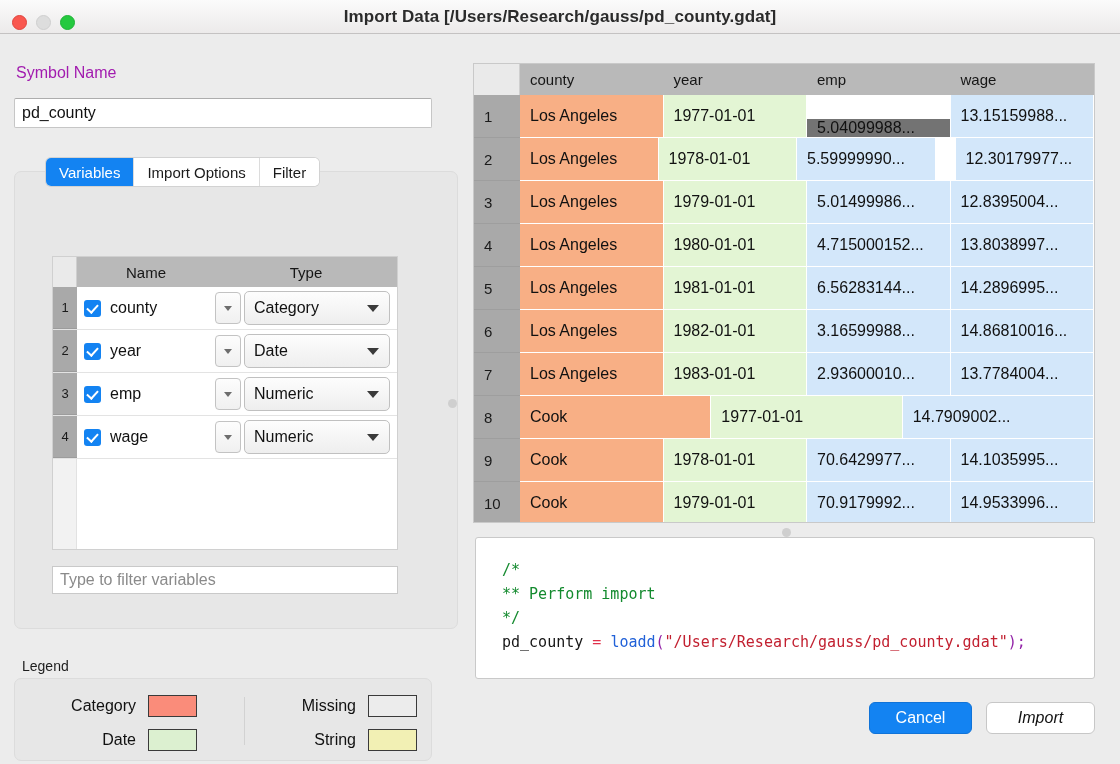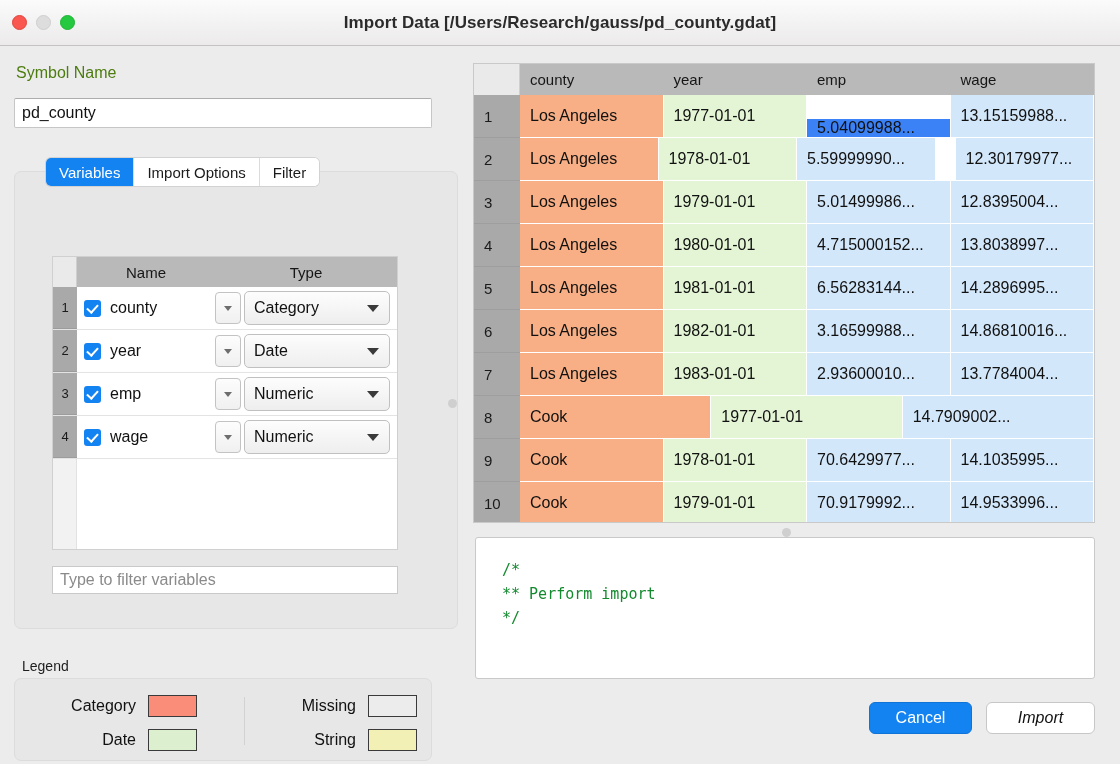--- a/index.html
+++ b/index.html
@@ -11,41 +11,41 @@
     overflow: hidden;
   }
   #app {
     position: relative;
     width: 1120px; height: 764px;
     background: #ececec;
   }
 
   
   .titlebar {
-    position: absolute; left: 0; top: 0; width: 1120px; height: 46px;
+    position: absolute; left: 0; top: 0; width: 1120px; height: 34px;
     background: linear-gradient(#fbfbfb, #eceaea);
     border-bottom: 1px solid #c4c2c2;
     display: flex; align-items: center;
   }
   .lights { position: absolute; left: 12px; top: 15px; display: flex; gap: 9px; }
   .light { width: 15px; height: 15px; border-radius: 50%; }
   .light.red { background: #f9574f; border: 1px solid #e0443d; }
   .light.yellow { background: #dddddd; border: 1px solid #cfcfcf; }
   .light.green { background: #25c93f; border: 1px solid #1fb336; }
   .title-text {
     width: 100%; text-align: center;
     font-size: 17px; font-weight: bold; color: #2b2b2b;
     letter-spacing: .1px;
   }
 
   
   .left-panel { position: absolute; left: 0; top: 46px; width: 452px; height: 718px; }
   .symbol-label {
     position: absolute; left: 16px; top: 18px;
-    font-size: 16px; color: #4d7c0f;
+    font-size: 16px; color: #a21caf;
   }
   .symbol-input {
     position: absolute; left: 14px; top: 52px; width: 418px; height: 30px;
     background: #ffffff; border: 1px solid #c6c6c6; border-top-color: #adadad;
     border-radius: 2px;
     font-size: 16px; color: #111; padding: 0 7px;
     font-family: "Liberation Sans", sans-serif;
     line-height: 28px;
   }
 
@@ -351,21 +351,21 @@
       <div class="hcell">county</div>
       <div class="hcell">year</div>
       <div class="hcell">emp</div>
       <div class="hcell">wage</div>
     </div>
     <div id="dt-body">
         <div class="dt-row">
           <div class="num">1</div>
           <div class="cell" style="background: rgb(248, 175, 133);">Los Angeles</div>
           <div class="cell" style="background: rgb(227, 245, 212);">1977-01-01</div>
-          <div class="cell" style="background: #3b82f6; margin-top: 24px;">5.04099988...</div>
+          <div class="cell" style="background: #737373; margin-top: 24px;">5.04099988...</div>
           <div class="cell" style="background: rgb(211, 231, 250);">13.15159988...</div>
         </div>
         <div class="dt-row">
           <div class="num">2</div>
           <div class="cell" style="background: rgb(248, 175, 133);">Los Angeles</div>
           <div class="cell" style="background: rgb(227, 245, 212);">1978-01-01</div>
           <div class="cell" style="background: rgb(211, 231, 250);">5.59999990...</div>
           <div class="cell" style="background: rgb(211, 231, 250); margin-left: 20px;">12.30179977...</div>
         </div>
         <div class="dt-row">
@@ -425,18 +425,21 @@
         </div>
       </div>
   </div>
 
   <div class="hsplit-dot"></div>
 
   <div class="codebox">
     <div><span class="cm">/*</span></div>
     <div><span class="cm">** Perform import</span></div>
     <div><span class="cm">*/</span></div>
+    <div>
+      <span class="cid">pd_county</span><span>&nbsp;</span><span class="ceq">=</span><span>&nbsp;</span><span class="cfn">loadd</span><span class="cpn">(</span><span class="cstr">"/Users/Research/gauss/pd_county.gdat"</span><span class="cpn">);</span>
+    </div>
   </div>
 
   <div class="btn btn-cancel">Cancel</div>
   <div class="btn btn-import">Import</div>
 
 </div>
 
 </body></html>

